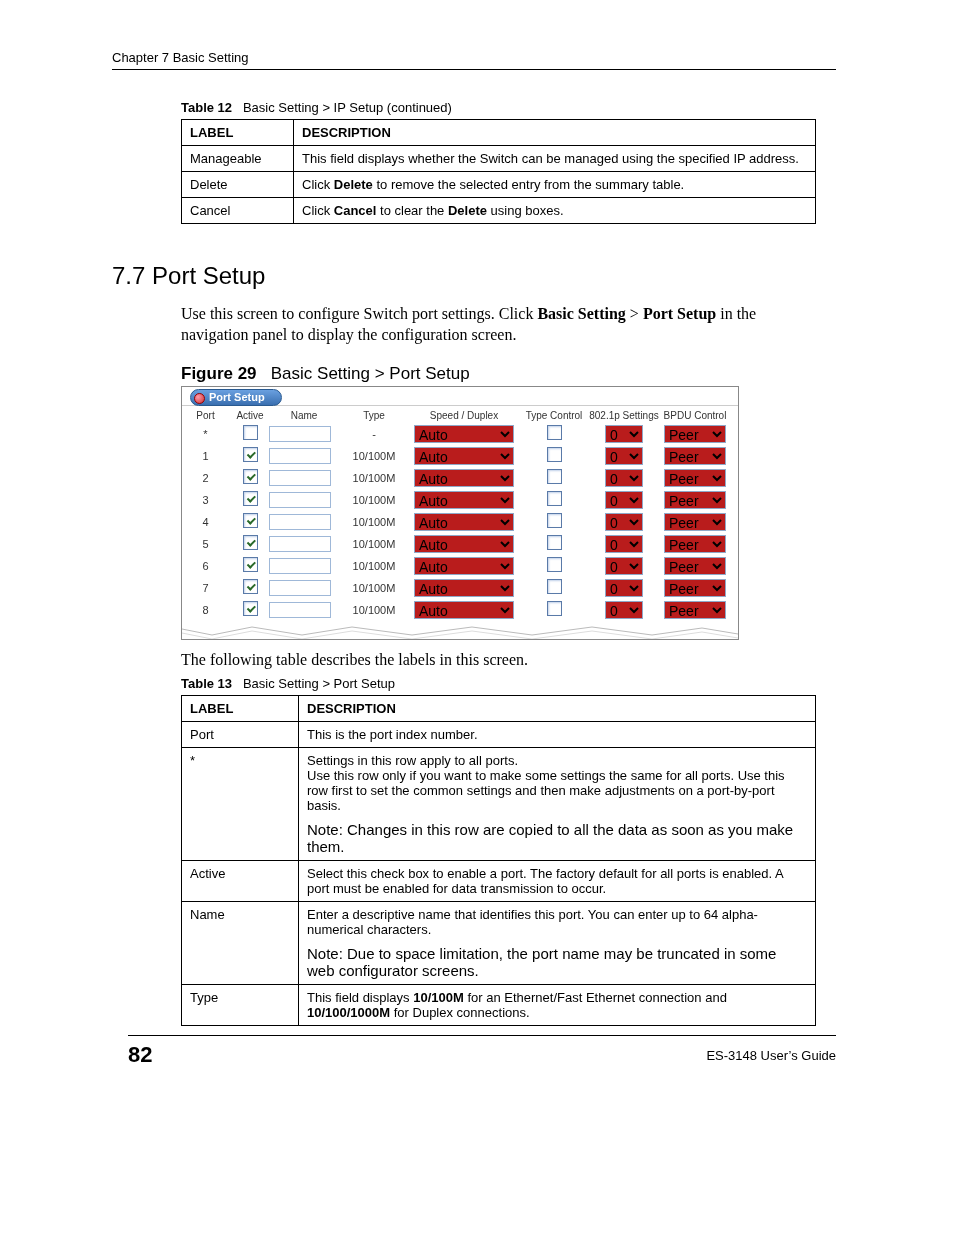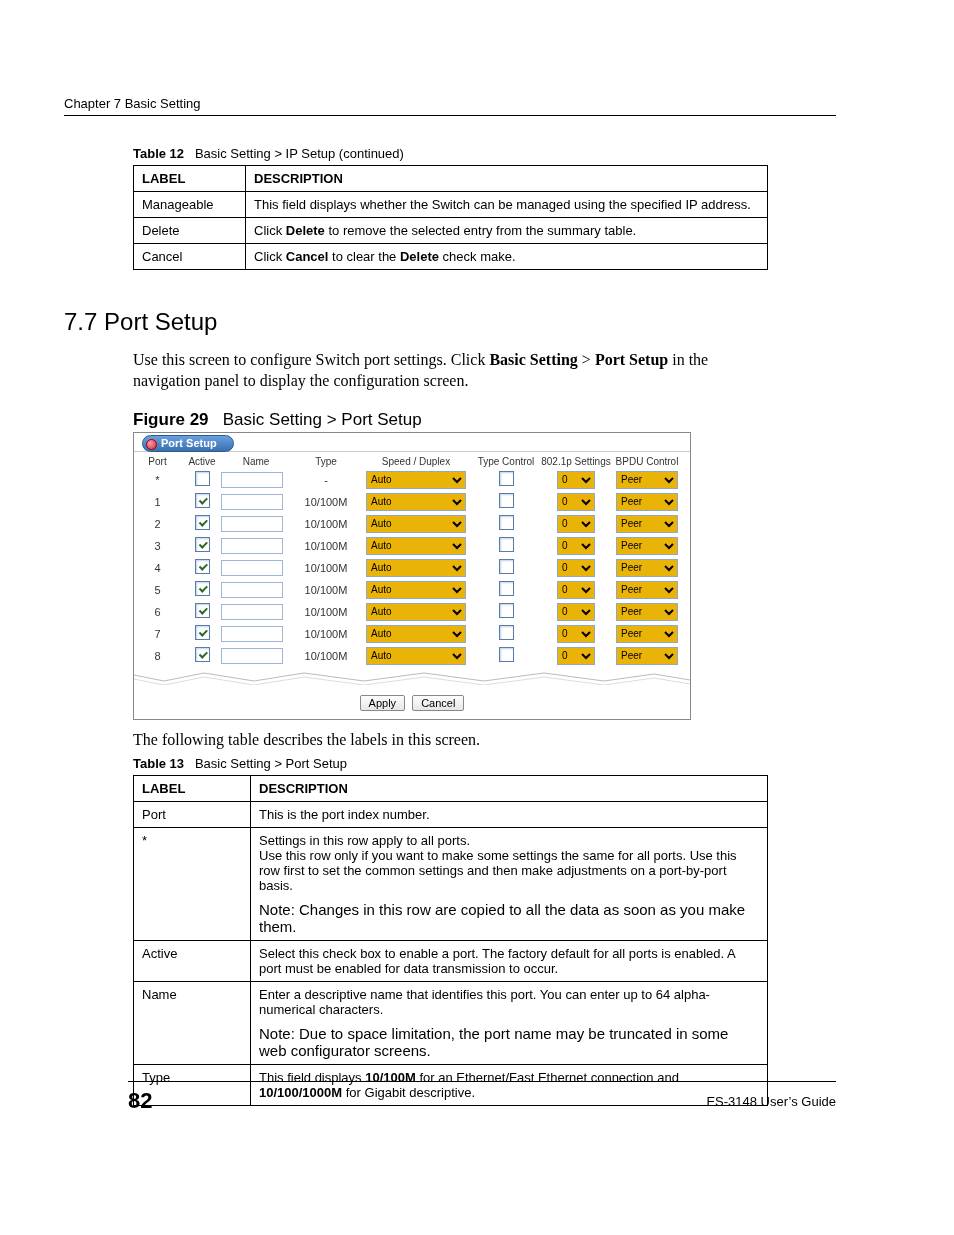--- a/index.html
+++ b/index.html
@@ -10,22 +10,21 @@
     height: 1235px;
     background: #fff;
     font-family: Arial, Helvetica, sans-serif;
     color: #000;
   }
   .page {
     position: relative;
     width: 954px;
     height: 1100px;
     box-sizing: border-box;
-    padding: 50px 118px 0 64px; 
-    margin-top: 46px;
+    padding: 50px 118px 0 112px; 
   }
   .chapter-header {
     font-size: 13px;
     color: #000;
     margin-bottom: 4px;
   }
   .hr {
     border: none;
     border-top: 1px solid #000;
     margin: 0 0 30px 0;
@@ -135,23 +134,23 @@
   }
   .ss-row > div { text-align: center; }
   .ss-row .cport { color:#333; font-size:11px;}
   .ss-row .cname .name-inp {
     width: 60px;
     height: 14px;
     border: 1px solid #9fb8d8;
     background:#fff;
   }
   select.ss-sel {
-    font-size: 10px;
+    font-size: 14px;
     height: 18px;
-    background:#eab308;
+    background:#b91c1c;
     border:1px solid #8fa8c8;
   }
   .speed-sel { width: 100px;}
   .prio-sel  { width: 38px;}
   .bpdu-sel  { width: 62px;}
   .chk {
     width:13px;height:13px;
     border:1px solid #5a7aa8;
     background:#fff;
     display:inline-block;
@@ -259,21 +258,21 @@
     </tr>
     <tr>
       <td>Delete</td>
       <td>
         <span>Click </span><b>Delete</b><span> to remove the selected entry from the summary table.</span>
       </td>
     </tr>
     <tr>
       <td>Cancel</td>
       <td>
-        <span>Click </span><b>Cancel</b><span> to clear the </span><b>Delete</b><span> check make.</span>
+        <span>Click </span><b>Cancel</b><span> to clear the </span><b>Delete</b><span> using boxes.</span>
       </td>
     </tr>
   </tbody>
     </table>
 
   <h2 class="section-heading">7.7  Port Setup</h2>
 
   <p class="body-para">
     <span>Use this screen to configure Switch port settings. Click </span><span class="bold">Basic Setting</span><span> &gt; </span><span class="bold">Port Setup</span><span> in the navigation panel to display the configuration screen.</span>
   </p>
@@ -406,24 +405,20 @@
           <div class="cprio"><select class="ss-sel prio-sel"><option>0</option></select></div>
           <div class="cbpdu"><select class="ss-sel bpdu-sel"><option>Peer</option></select></div>
         </div>
       </div>
     <div class="ss-tear">
       <svg viewBox="0 0 556 14" preserveAspectRatio="none">
         <path d="M0,4 L30,10 L70,2 L120,10 L170,2 L230,10 L290,2 L350,10 L410,2 L470,10 L520,3 L556,9" stroke="#bbb" fill="none" stroke-width="1"></path>
         <path d="M0,8 L30,14 L70,6 L120,14 L170,6 L230,14 L290,6 L350,14 L410,6 L470,14 L520,7 L556,13" stroke="#ddd" fill="none" stroke-width="1"></path>
       </svg>
     </div>
-    <div class="ss-btnrow">
-      <button class="ss-btn">Apply</button>
-      <button class="ss-btn">Cancel</button>
-    </div>
   </div>
 
   <p class="body-para" style="margin-top:10px;margin-bottom:6px;">The following table describes the labels in this screen.</p>
 
   <div class="table-caption caption-indent">
     <span class="bold">Table 13</span>
     &nbsp;&nbsp;<span>Basic Setting &gt; Port Setup</span>
   </div>
 
   <table class="doc-table2">
@@ -451,21 +446,21 @@
     <tr>
       <td>Name</td>
       <td>
         <div>Enter a descriptive name that identifies this port. You can enter up to 64 alpha-numerical characters.</div>
         <div class="note-line">Note: Due to space limitation, the port name may be truncated in some web configurator screens.</div>
       </td>
     </tr>
     <tr>
       <td>Type</td>
       <td>
-        <span>This field displays </span><b>10/100M</b><span> for an Ethernet/Fast Ethernet connection and </span><b>10/100/1000M</b><span> for Gigabit descriptive.</span>
+        <span>This field displays </span><b>10/100M</b><span> for an Ethernet/Fast Ethernet connection and </span><b>10/100/1000M</b><span> for Duplex connections.</span>
       </td>
     </tr>
   </tbody>
     </table>
 
   <div class="footer">
     <hr class="footer-hr">
     <span class="page-num">82</span>
     <span class="footer-right">ES-3148 User’s Guide</span>
   </div>

